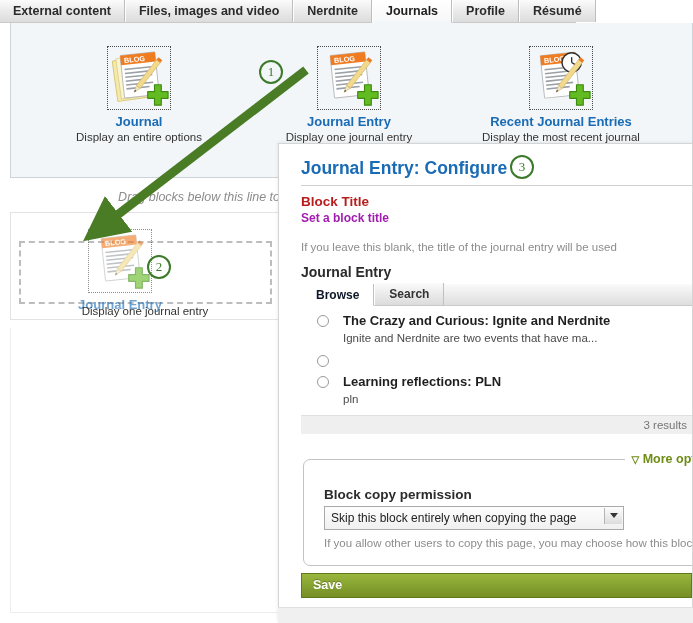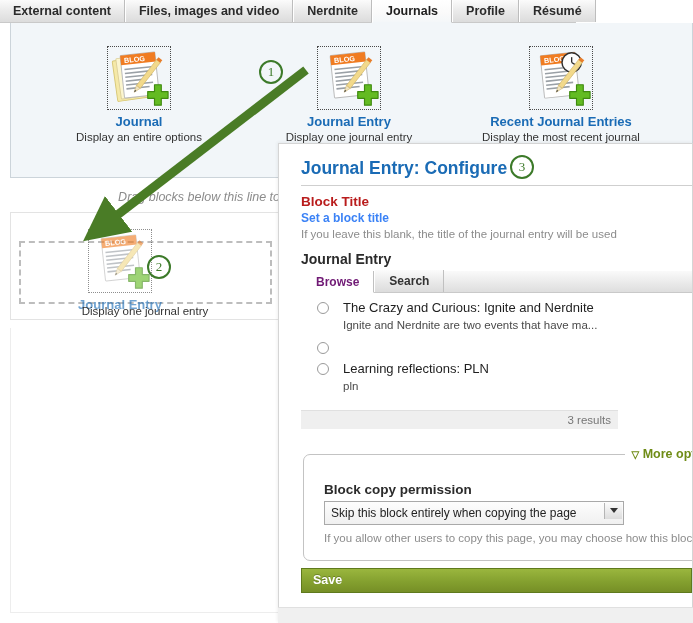--- a/index.html
+++ b/index.html
@@ -171,22 +171,22 @@
     white-space: nowrap;
   }
   #cfg-rule {
     width: 393px; height: 1px; background: #cfcfcf; margin-bottom: 8px;
   }
   .fieldlabel {
     font-size: 13.5px; font-weight: bold; color: #b91c1c;
     margin-bottom: 2px;
   }
   .titlelink {
-    font-size: 12px; font-weight: bold; color: #3b82f6;
-    cursor: pointer; margin-bottom: 3px;
+    font-size: 12px; font-weight: bold; color: #a21caf;
+    cursor: pointer; margin-bottom: 16px;
   }
   .helptext {
     font-size: 11.5px; color: #8c8c8c;
     margin-bottom: 11px;
     white-space: nowrap;
   }
   .sectionlabel {
     font-size: 14px; font-weight: bold; color: #2b2b2b;
     margin-bottom: 4px;
   }
@@ -207,21 +207,21 @@
     font-size: 12px; font-weight: bold;
     color: #333;
     background: linear-gradient(to bottom, #fbfbfb 0%, #e9e9e9 55%, #dcdcdc 100%);
     border-right: 1px solid #c0c0c0;
     border-left: 1px solid #fff;
     cursor: pointer;
     box-sizing: border-box;
   }
   .ntab.active {
     background: #ffffff;
-    color: #701a75;
+    color: #0f172a;
     border-bottom: 1px solid #ffffff;
     margin-bottom: -1px;
   }
   .ntab-pad { flex: 1; }
 
   
   #resultlist { width: 393px; box-sizing: border-box; }
   .resultrow {
     display: flex; align-items: flex-start;
     padding: 7px 0 0 0;
@@ -230,32 +230,32 @@
     width: 12px; height: 12px;
     border: 1px solid #9a9a9a;
     border-radius: 50%;
     background: #fff;
     margin: 2px 14px 0 16px;
     flex: none;
     cursor: pointer;
     box-sizing: border-box;
   }
   .rtitle {
-    font-size: 13px; font-weight: normal; color: #1f1f1f;
+    font-size: 13px; font-weight: bold; color: #1f1f1f;
     line-height: 15px;
   }
   .rdesc {
     font-size: 11.5px; color: #4a4a4a;
     margin-top: 4px; margin-bottom: 2px;
   }
   #resultfooter {
-    width: 317px; height: 19px;
+    width: 393px; height: 19px;
     background: #efefef;
     border-top: 1px solid #e0e0e0;
-    margin-top: 16px;
+    margin-top: 8px;
     box-sizing: border-box;
     text-align: right;
     font-size: 11.5px; color: #767676;
     padding: 3px 7px 0 0;
   }
 
   
   #moreopts {
     width: 393px;
     margin-top: 18px;

